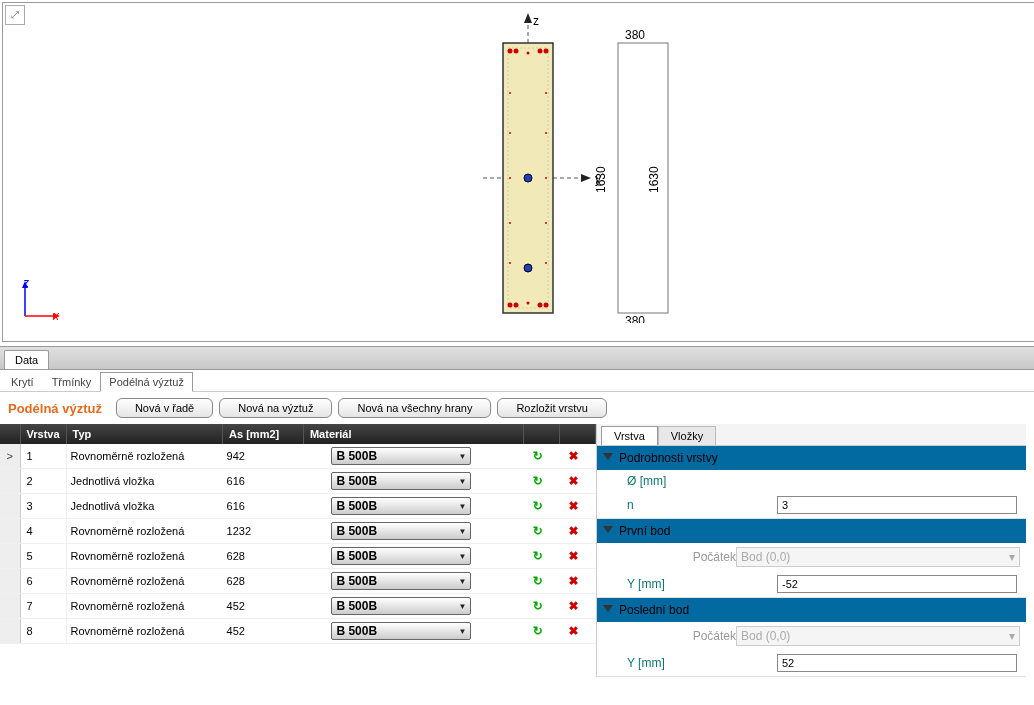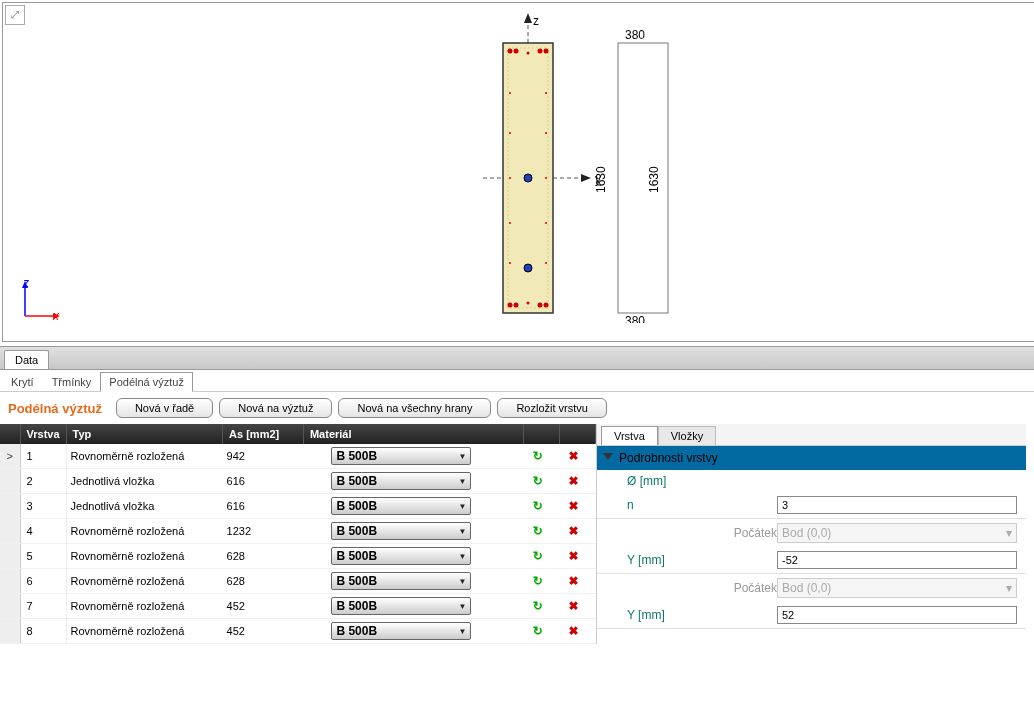--- a/index.html
+++ b/index.html
@@ -39,21 +39,21 @@
 .right-tab { padding: 3px 12px; font-size: 11px; border: 1px solid #999; border-bottom: none; background: #fff; margin-right: 0; cursor: pointer; }
 .right-tab.inactive { background: #e8e8e8; border-color: #bbb; }
 .prop-group { border-bottom: 1px solid #e0e0e0; }
 .prop-header { display: flex; align-items: center; padding: 5px 6px; background: #0369a1; cursor: pointer; }
 .prop-header .tri { display: inline-block; width: 10px; height: 10px; margin-right: 6px; }
 .prop-header .tri svg { display: block; }
 .prop-row { display: flex; align-items: center; padding: 4px 6px 4px 30px; }
 .prop-row .lbl { width: 150px; color: #0f766e; }
 .prop-row .lbl.disabled { color: #999; text-align: right; }
 .prop-row .val input { width: 240px; padding: 2px 4px; border: 1px solid #888; font-size: 11px; }
-.prop-row .val .disabled-select { width: 240px; padding: 2px 4px; border: 1px solid #ccc; background: #f5f5f5; color: #aaa; display: flex; justify-content: space-between; align-items: center; font-size: 11px; }
+.prop-row .val .disabled-select { width: 284px; padding: 2px 4px; border: 1px solid #ccc; background: #f5f5f5; color: #aaa; display: flex; justify-content: space-between; align-items: center; font-size: 11px; }
 </style>
 </head>
 <body>
 
 <div class="viewport">
   <div class="expand-btn">⤢</div>
 
   <div class="cross-section">
     <svg width="250" height="310">
 
@@ -267,36 +267,52 @@
         <div class="prop-row">
           <span class="lbl">Ø [mm]</span>
         </div>
         <div class="prop-row">
           <span class="lbl">n</span>
           <span class="val"><input type="text" value="3" style=""></span>
         </div>
       </div>
 
       <div class="prop-group">
+        <div class="prop-header">
+          <span class="tri">
+              <svg width="10" height="10">
+                <polygon points="0,0 10,0 5,7" fill="#333"></polygon>
+              </svg>
+            </span>
+          <span>První bod</span>
+        </div>
         <div class="prop-row">
           <span class="lbl disabled">Počátek</span>
           <span class="val">
             <div class="disabled-select">
               <span>Bod (0,0)</span>
                 <span>▾</span>
             </div>
           </span>
         </div>
         <div class="prop-row">
           <span class="lbl">Y [mm]</span>
           <span class="val"><input type="text" value="-52" style=""></span>
         </div>
       </div>
 
       <div class="prop-group">
+        <div class="prop-header">
+          <span class="tri">
+              <svg width="10" height="10">
+                <polygon points="0,0 10,0 5,7" fill="#333"></polygon>
+              </svg>
+            </span>
+          <span>Poslední bod</span>
+        </div>
         <div class="prop-row">
           <span class="lbl disabled">Počátek</span>
           <span class="val">
             <div class="disabled-select">
               <span>Bod (0,0)</span>
                 <span>▾</span>
             </div>
           </span>
         </div>
         <div class="prop-row">

